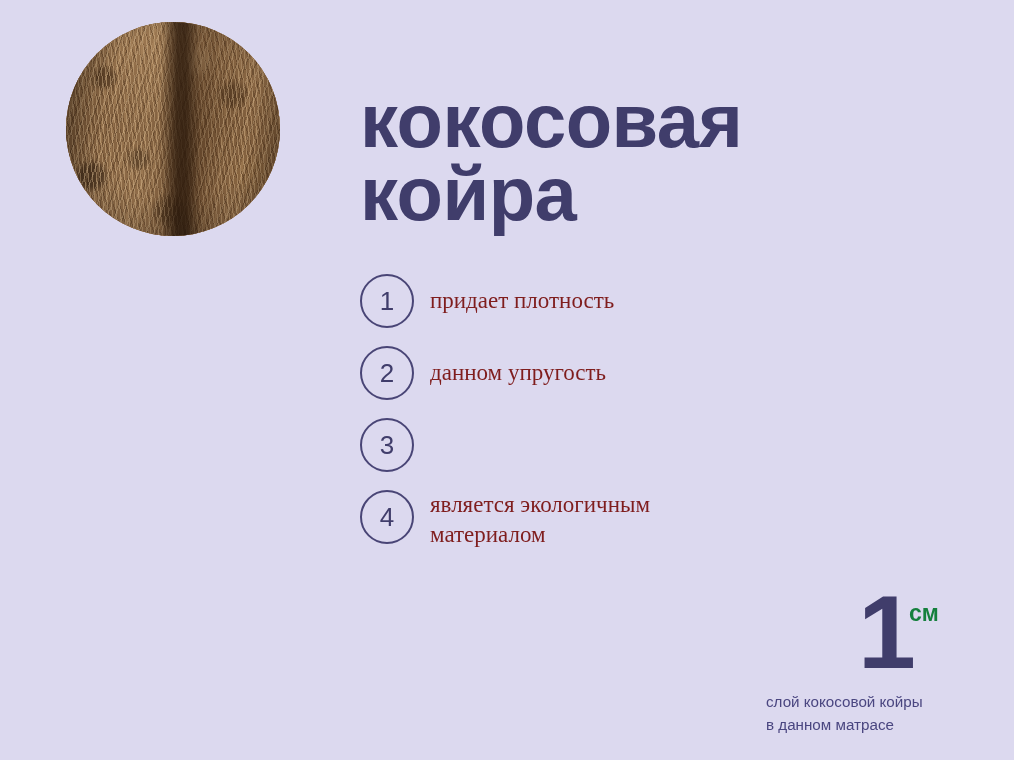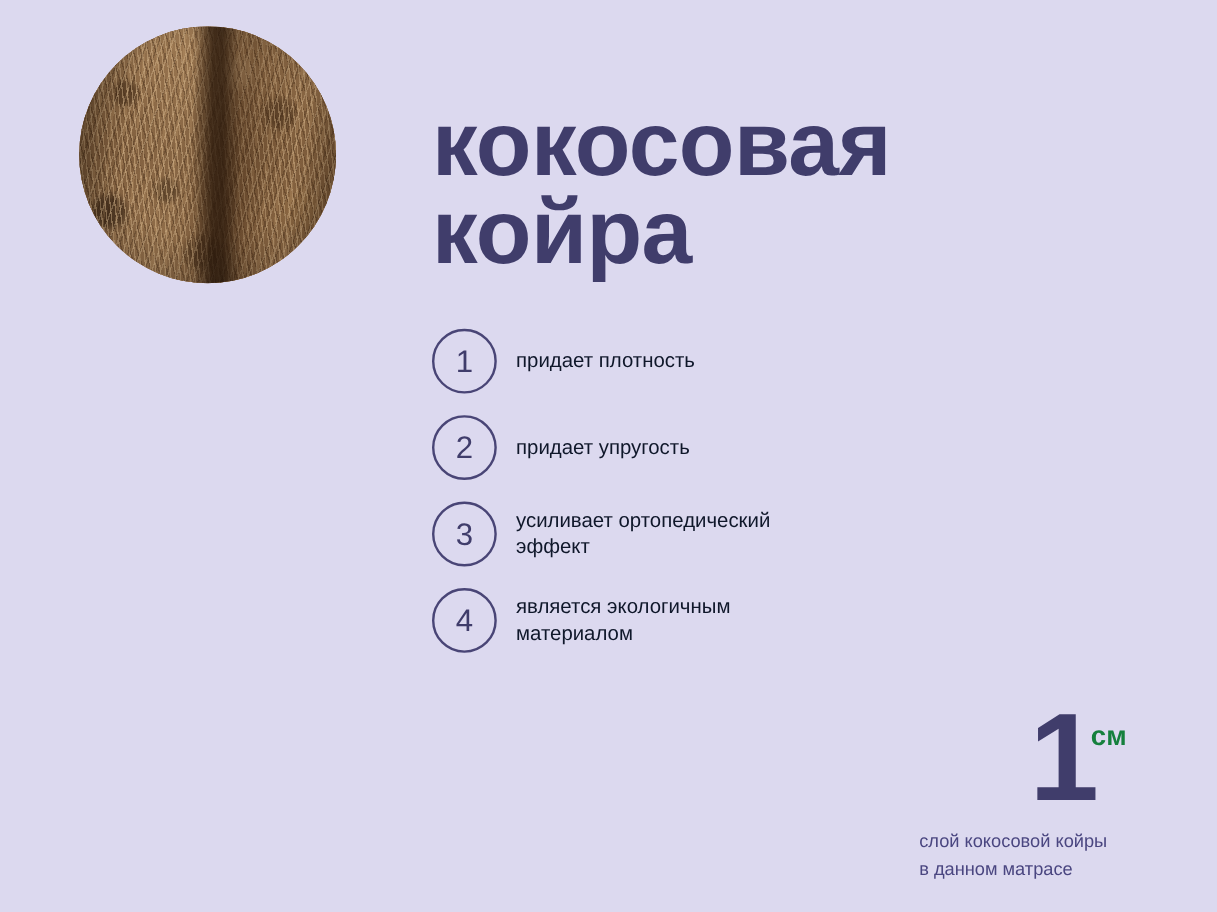--- a/index.html
+++ b/index.html
@@ -140,24 +140,25 @@
     border-radius: 50%;
     color: #403d6b;
     font-size: 26px;
     font-weight: 400;
     display: flex;
     align-items: center;
     justify-content: center;
     box-sizing: content-box;
   }
   .point .ptext {
-    color: #0f172a;
-    font-size: 17px;
+    color: #7f1d1d;
+    font-size: 23px;
     line-height: 1.32;
     white-space: pre-line;
+    font-family: Liberation Serif, serif;
   }
 
   
   .stat {
     position: absolute;
     left: 755px;
     top: 592px;
     width: 200px;
   }
   .stat .big {
@@ -213,29 +214,27 @@
       <span class="badge">
         <span>1</span>
       </span>
       <span class="ptext">придает плотность</span>
     </div>
 
     <div class="point">
       <span class="badge">
         <span>2</span>
       </span>
-      <span class="ptext">придает упругость</span>
+      <span class="ptext">данном упругость</span>
     </div>
 
     <div class="point">
       <span class="badge">
         <span>3</span>
       </span>
-      <span class="ptext">усиливает ортопедический
-эффект</span>
     </div>
 
     <div class="point">
       <span class="badge">
         <span>4</span>
       </span>
       <span class="ptext">является экологичным
 материалом</span>
     </div>
 

